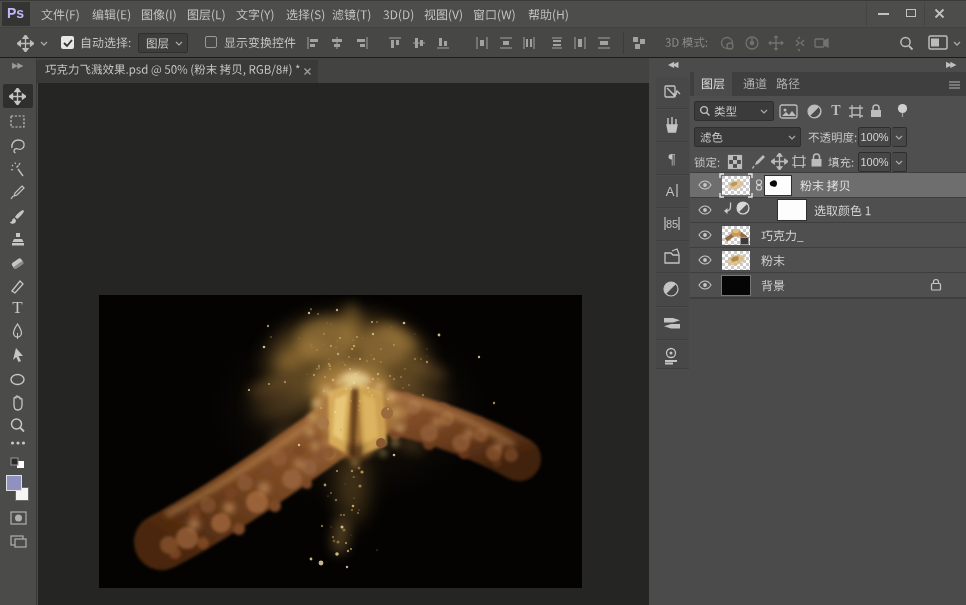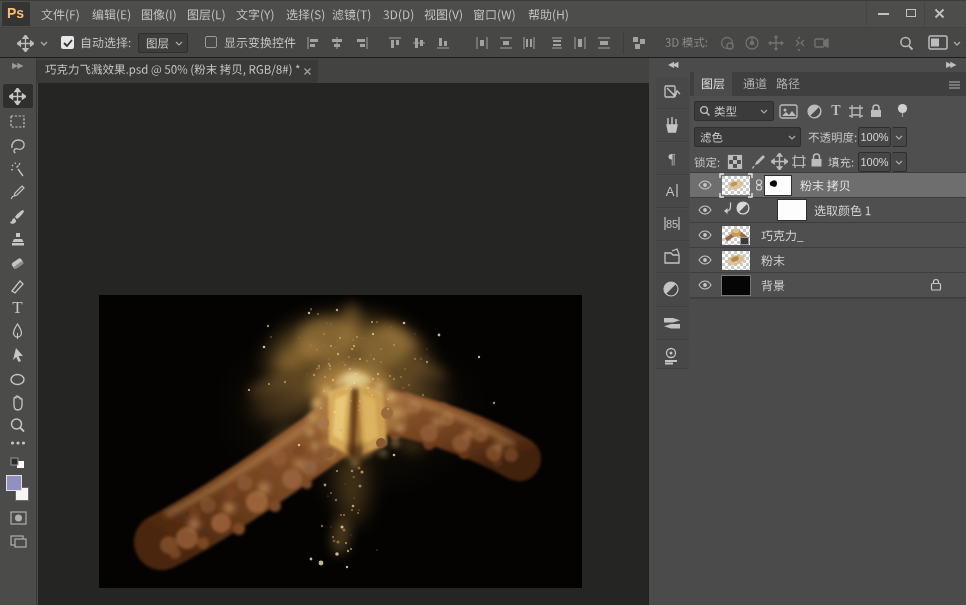--- a/index.html
+++ b/index.html
@@ -93,21 +93,21 @@
       <path id="c83" d="M85 -66C83 -51 78 -38 73 -27C68 -38 64 -51 62 -66ZM51 -73L51 -66L56 -66C58 -48 62 -32 69 -20C63 -10 56 -3 48 2C50 4 52 6 53 8C60 3 67 -4 73 -12C78 -4 84 2 92 7C93 5 95 3 97 1C89 -3 82 -10 77 -19C85 -33 90 -50 93 -72L88 -73L87 -73ZM4 -13L6 -6L36 -11L36 8L43 8L43 -12L52 -14L51 -20L43 -19L43 -72L50 -72L50 -79L5 -79L5 -72L12 -72L12 -14ZM19 -72L36 -72L36 -58L19 -58ZM19 -52L36 -52L36 -38L19 -38ZM19 -31L36 -31L36 -18L19 -15Z"></path>
       <path id="c84" d="M70 -51C70 -15 68 -3 43 3C44 4 46 7 47 8C74 1 76 -13 76 -51ZM40 -46C34 -41 24 -36 16 -34C18 -32 19 -30 20 -29C30 -32 40 -37 46 -43ZM43 -18C37 -10 25 -4 13 0C15 2 17 4 18 6C31 1 43 -6 50 -16ZM74 -8C80 -3 88 4 92 8L96 3C92 -1 84 -8 78 -12ZM54 -61L54 -14L60 -14L60 -55L85 -55L85 -14L91 -14L91 -61L72 -61C74 -64 75 -68 77 -72L95 -72L95 -78L51 -78L51 -72L70 -72C69 -68 68 -64 66 -61ZM23 -82C24 -80 25 -77 26 -74L7 -74L7 -68L50 -68L50 -74L33 -74C32 -77 31 -81 29 -84ZM42 -33C36 -26 25 -20 15 -17C16 -22 16 -28 16 -32L16 -47L49 -47L49 -54L39 -54C41 -57 43 -61 45 -65L39 -67C38 -63 35 -57 33 -54L20 -54L25 -55C24 -59 22 -64 19 -67L14 -65C16 -62 18 -57 19 -54L9 -54L9 -32C9 -22 8 -6 3 4C5 5 8 7 9 8C12 1 14 -8 15 -17C17 -16 18 -13 19 -12C30 -16 41 -22 48 -30Z"></path>
       <path id="c85" d="M9 0L49 0L49 -8L34 -8L34 -73L27 -73C23 -71 19 -69 12 -68L12 -62L25 -62L25 -8L9 -8Z"></path>
       <path id="c86" d="M1 14L54 14L54 8L1 8Z"></path>
       <path id="c87" d="M74 -38L74 -29L27 -29L27 -38ZM20 -44L20 8L27 8L27 -9L74 -9L74 0C74 1 73 2 71 2C70 2 64 2 58 1C59 3 60 6 60 8C68 8 74 8 77 7C80 6 81 4 81 0L81 -44ZM27 -24L74 -24L74 -15L27 -15ZM33 -84L33 -75L8 -75L8 -69L33 -69L33 -60C22 -58 12 -57 5 -56L7 -49L33 -54L33 -47L40 -47L40 -84ZM55 -84L55 -58C55 -50 57 -48 67 -48C69 -48 82 -48 84 -48C91 -48 94 -50 94 -60C92 -61 89 -62 88 -63C87 -56 87 -54 83 -54C80 -54 70 -54 68 -54C63 -54 62 -55 62 -58L62 -65C72 -68 83 -71 90 -74L85 -80C80 -77 71 -74 62 -71L62 -84Z"></path>
       <path id="c88" d="M24 -64L76 -64L76 -58L24 -58ZM24 -75L76 -75L76 -69L24 -69ZM26 -29L74 -29L74 -20L26 -20ZM62 -7C72 -3 83 3 89 7L94 2C88 -2 76 -8 67 -11ZM29 -11C23 -7 13 -2 4 1C6 2 9 5 10 6C18 3 29 -3 36 -9ZM43 -51C44 -49 45 -48 46 -46L6 -46L6 -40L94 -40L94 -46L54 -46C53 -48 52 -50 50 -52L83 -52L83 -80L17 -80L17 -52L49 -52ZM19 -35L19 -14L46 -14L46 1C46 2 46 2 44 2C43 2 38 2 33 2C34 4 35 6 35 8C42 8 47 8 50 7C53 6 54 4 54 1L54 -14L81 -14L81 -35Z"></path>
     </defs>
   </svg>
 <div style="position:absolute;left:0;top:0;width:966px;height:28px;background:#4d4d4b;border-top:1px solid #3a3a38;border-bottom:1px solid #424240"></div>
 <div style="position:absolute;left:2px;top:2px;width:28px;height:24px;background:#343432"></div>
-<div style="position:absolute;left:7px;top:4px;"><span style="font-family:'Liberation Sans',sans-serif;font-weight:bold;font-size:14px;color:#fdba74;letter-spacing:0px">Ps</span></div>
+<div style="position:absolute;left:7px;top:4px;"><span style="font-family:'Liberation Sans',sans-serif;font-weight:bold;font-size:14px;color:#c4b5fd;letter-spacing:0px">Ps</span></div>
 <div style="position:absolute;left:41px;top:8px;">
     <svg width="39" height="15">
       <g fill="#c5c5c5" transform="translate(0 11.2) scale(0.12)">
         <use href="#c0" x="0.0"></use>
         <use href="#c1" x="100.0"></use>
         <use href="#c2" x="200.0"></use>
         <use href="#c3" x="233.8"></use>
         <use href="#c4" x="289.0"></use>
       </g>
     </svg>

